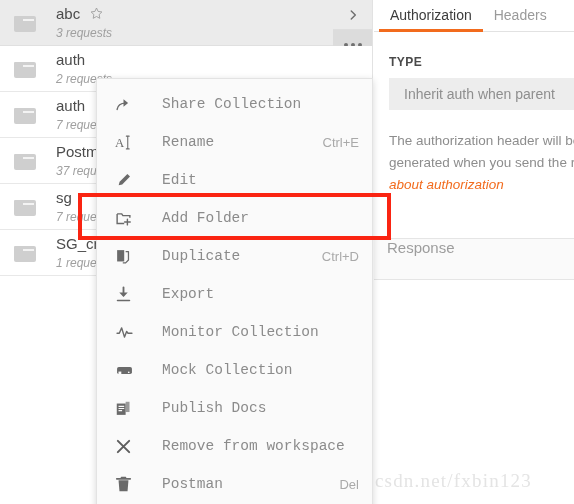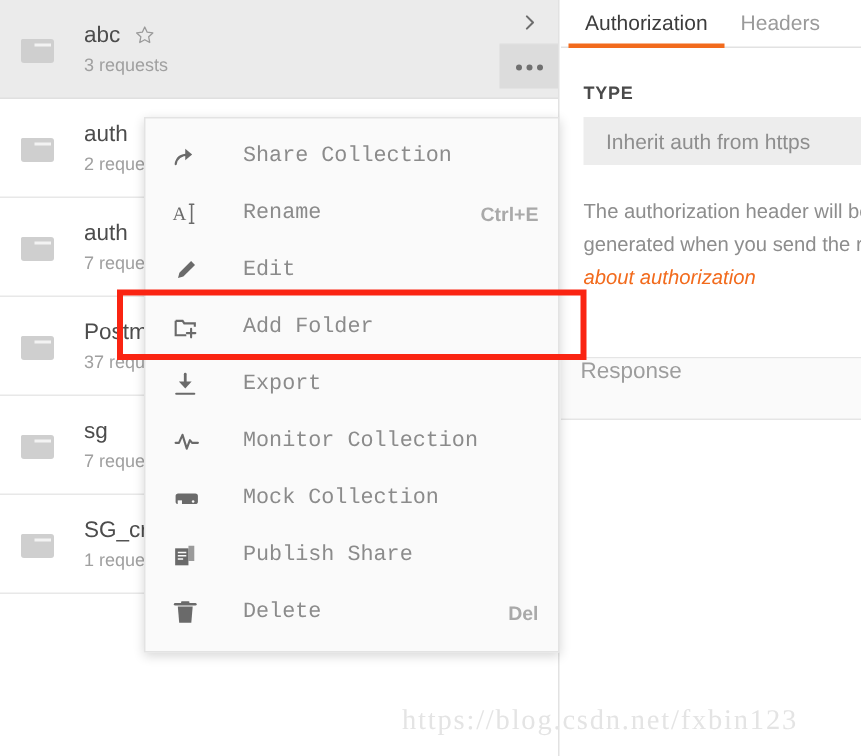--- a/index.html
+++ b/index.html
@@ -20,21 +20,21 @@
   #sidebar {
     position: absolute;
     left: 0; top: 0;
     width: 373px; height: 504px;
     background: #ffffff;
     border-right: 1px solid #e2e2e2;
     overflow: hidden;
   }
   .coll-row {
     position: relative;
-    height: 66px;
+    height: 46px;
     border-bottom: 1px solid #e8e8e8;
     background: #ffffff;
     display: flex;
     align-items: center;
     padding-left: 14px;
   }
   .coll-row.active { background: #ebebeb; border-bottom-color: #e0e0e0; }
   .coll-folder {
     width: 22px; height: 18px;
     flex: 0 0 22px;
@@ -64,20 +64,21 @@
     line-height: 19px;
     white-space: nowrap;
   }
   .star-icon { display: block; width: 15px; height: 15px; }
   .coll-sub {
     font-size: 12px;
     color: #a0a0a0;
     line-height: 17px;
     margin-top: 2px;
     white-space: nowrap;
+    font-style: italic;
   }
   .row-actions {
     position: absolute;
     right: 0; top: 0;
     width: 39px; height: 59px;
     display: flex;
     flex-direction: column;
   }
   .chev-btn {
     height: 30px;
@@ -202,21 +203,20 @@
     font-size: 14.5px;
     color: #8b8b8b;
     white-space: nowrap;
     font-family: Liberation Mono, monospace;
   }
   .mi .mi-short {
     position: absolute;
     right: 13px;
     font-size: 13px;
     color: #a9a9a9;
-    font-weight: bold;
   }
 
   
   #redbox {
     position: absolute;
     left: 78px; top: 193px;
     width: 313px; height: 47px;
     border: 4px solid #fa2412;
     z-index: 60;
     pointer-events: none;
@@ -321,21 +321,21 @@
   <div id="right">
 
     <div class="tabbar">
       <div class="tab selected">Authorization</div>
       <div class="tab">Headers</div>
     </div>
 
     <div class="type-label">TYPE</div>
 
     <div class="type-field">
-      <span>Inherit auth from https</span>
+      <span>Inherit auth when parent</span>
     </div>
 
     <div class="auth-desc">
       <span>The authorization header will be automatically</span><br>
       <span>generated when you send the request. Learn more</span><br>
       <span class="auth-link">about authorization</span>
     </div>
 
     <div class="resp-sep"></div>
     <div class="resp-bar">
@@ -382,20 +382,30 @@
         <svg width="17" height="17" viewBox="0 0 24 24">
           <path d="M3 5.5h6.5l1.6 2.4H21V11" fill="none" stroke="#6a6a6a" stroke-width="2"></path>
           <path d="M3 5.5V19h10" fill="none" stroke="#6a6a6a" stroke-width="2"></path>
           <path d="M17.5 13v8M13.5 17h8" fill="none" stroke="#6a6a6a" stroke-width="2" stroke-linecap="round"></path>
         </svg>
       </span>
       <span class="mi-label">Add Folder</span>
       <span class="mi-short"></span>
     </div>
 
+    <div class="mi">
+      <span class="mi-ico">
+        <svg width="17" height="17" viewBox="0 0 24 24">
+          <rect x="3" y="3" width="10" height="16" fill="#6a6a6a"></rect>
+          <path d="M15 5h4v12l-4 4h-4" fill="none" stroke="#6a6a6a" stroke-width="1.8" stroke-linejoin="round"></path>
+        </svg>
+      </span>
+      <span class="mi-label">Duplicate</span>
+      <span class="mi-short">Ctrl+D</span>
+    </div>
 
     <div class="mi">
       <span class="mi-ico">
         <svg width="17" height="17" viewBox="0 0 24 24">
           <path d="M12 2v11" fill="none" stroke="#6a6a6a" stroke-width="2.6" stroke-linecap="round"></path>
           <path d="M6 9l6 6.5L18 9z" fill="#6a6a6a"></path>
           <path d="M3.5 20.5h17" fill="none" stroke="#6a6a6a" stroke-width="2" stroke-linecap="round"></path>
         </svg>
       </span>
       <span class="mi-label">Export</span>
@@ -425,34 +435,43 @@
     </div>
 
     <div class="mi">
       <span class="mi-ico">
         <svg width="17" height="17" viewBox="0 0 24 24">
           <path d="M15 2.5h5.5V17H15z" fill="#9a9a9a"></path>
           <rect x="2.5" y="5" width="12.5" height="16" fill="#6a6a6a"></rect>
           <path d="M5 9h8M5 12h8M5 15h5" fill="none" stroke="#fafafa" stroke-width="1.5"></path>
         </svg>
       </span>
-      <span class="mi-label">Publish Share</span>
-      <span class="mi-short"></span>
-    </div>
-
+      <span class="mi-label">Publish Docs</span>
+      <span class="mi-short"></span>
+    </div>
+
+    <div class="mi">
+      <span class="mi-ico">
+        <svg width="17" height="17" viewBox="0 0 24 24">
+          <path d="M4 4l16 16M20 4L4 20" fill="none" stroke="#5e5e5e" stroke-width="2.8" stroke-linecap="round"></path>
+        </svg>
+      </span>
+      <span class="mi-label">Remove from workspace</span>
+      <span class="mi-short"></span>
+    </div>
 
     <div class="mi">
       <span class="mi-ico">
         <svg width="17" height="17" viewBox="0 0 24 24">
           <path d="M2.5 4h19" fill="none" stroke="#6a6a6a" stroke-width="2.4" stroke-linecap="round"></path>
           <path d="M9 2.2h6" fill="none" stroke="#6a6a6a" stroke-width="2" stroke-linecap="round"></path>
           <path d="M5 6h14l-1.3 15.5H6.3z" fill="#6a6a6a"></path>
         </svg>
       </span>
-      <span class="mi-label">Delete</span>
+      <span class="mi-label">Postman</span>
       <span class="mi-short">Del</span>
     </div>
 
   </div>
 
   <div id="redbox"></div>
 
   <div id="watermark">https://blog.csdn.net/fxbin123</div>
 
 </div>

